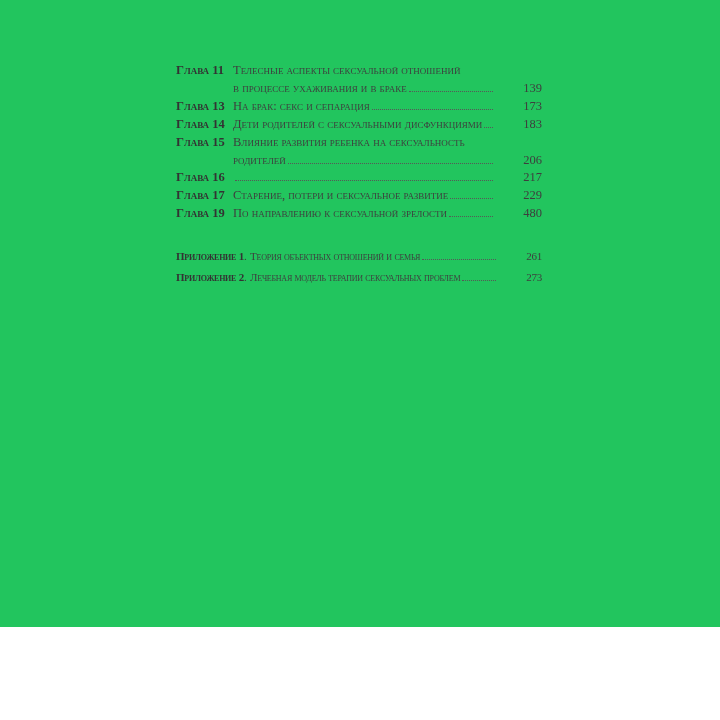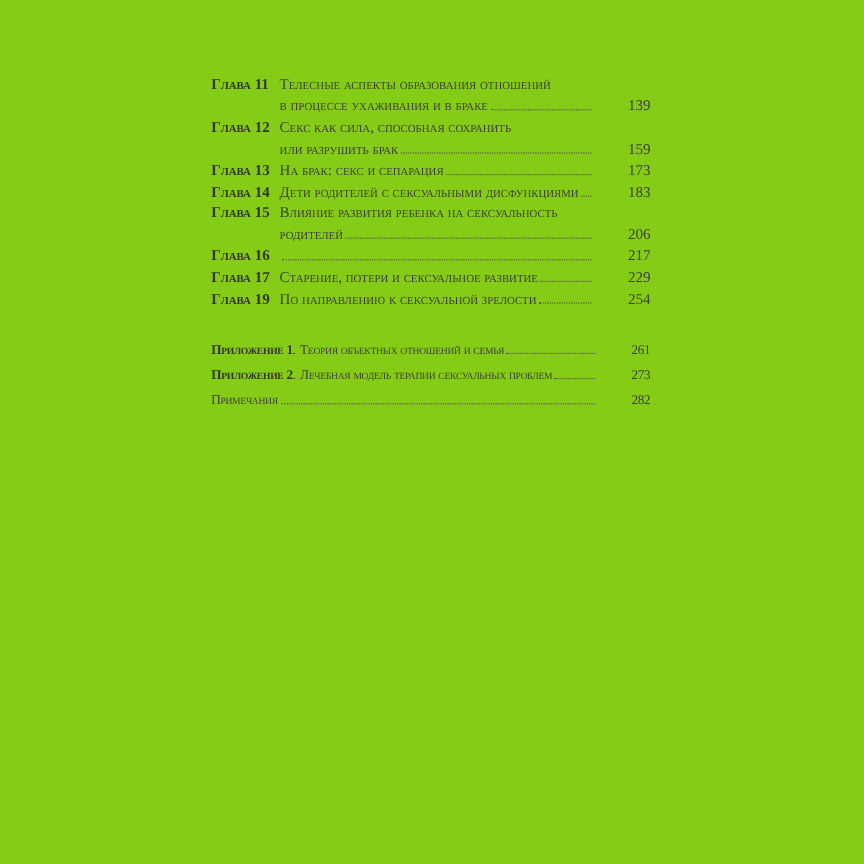--- a/index.html
+++ b/index.html
@@ -7,22 +7,22 @@
     padding: 0;
     width: 720px;
     height: 720px;
     background: #ffffff;
     font-family: "Liberation Serif", "DejaVu Serif", serif;
     overflow: hidden;
   }
   .book-page {
     position: relative;
     width: 720px;
-    height: 720px;
-    background: #84cc16;
+    height: 627px;
+    background: #22c55e;
   }
   .toc {
     position: absolute;
     left: 176px;
     top: 62px;
     width: 366px;
     color: #3e3e3e;
   }
   .chapters {
     font-size: 12.5px;
@@ -81,42 +81,30 @@
 <body>
 
 <div class="book-page">
   <div class="toc">
 
     <div class="chapters">
 
       <div>
         <div class="line">
           <span class="lbl">Глава 11</span>
-          <span class="ttl">Телесные аспекты образования отношений</span>
+          <span class="ttl">Телесные аспекты сексуальной отношений</span>
         </div>
         <div class="line">
           <span class="lbl"></span>
           <span class="ttl">в процессе ухаживания и в браке</span>
           <span class="leader"></span>
           <span class="num">139</span>
         </div>
       </div>
 
-      <div>
-        <div class="line">
-          <span class="lbl">Глава 12</span>
-          <span class="ttl">Секс как сила, способная сохранить</span>
-        </div>
-        <div class="line">
-          <span class="lbl"></span>
-          <span class="ttl">или разрушить брак</span>
-          <span class="leader"></span>
-          <span class="num">159</span>
-        </div>
-      </div>
 
       <div class="line">
         <span class="lbl">Глава 13</span>
         <span class="ttl">На брак: секс и сепарация</span>
         <span class="leader"></span>
         <span class="num">173</span>
       </div>
 
       <div class="line">
         <span class="lbl">Глава 14</span>
@@ -149,21 +137,21 @@
         <span class="ttl">Старение, потери и сексуальное развитие</span>
         <span class="leader"></span>
         <span class="num">229</span>
       </div>
 
 
       <div class="line">
         <span class="lbl">Глава 19</span>
         <span class="ttl">По направлению к сексуальной зрелости</span>
         <span class="leader"></span>
-        <span class="num">254</span>
+        <span class="num">480</span>
       </div>
 
     </div>
 
     <div class="appendix">
 
       <div class="line">
         <span class="app-lbl">Приложение 1</span>
         <span class="app-sep">.</span>
         <span class="app-ttl">Теория объектных отношений и семья</span>
@@ -172,21 +160,16 @@
       </div>
 
       <div class="line">
         <span class="app-lbl">Приложение 2</span>
         <span class="app-sep">.</span>
         <span class="app-ttl">Лечебная модель терапии сексуальных проблем</span>
         <span class="leader"></span>
         <span class="num">273</span>
       </div>
 
-      <div class="line">
-        <span class="ttl">Примечания</span>
-        <span class="leader"></span>
-        <span class="num">282</span>
-      </div>
 
     </div>
   </div>
 </div>
 
 </body></html>

